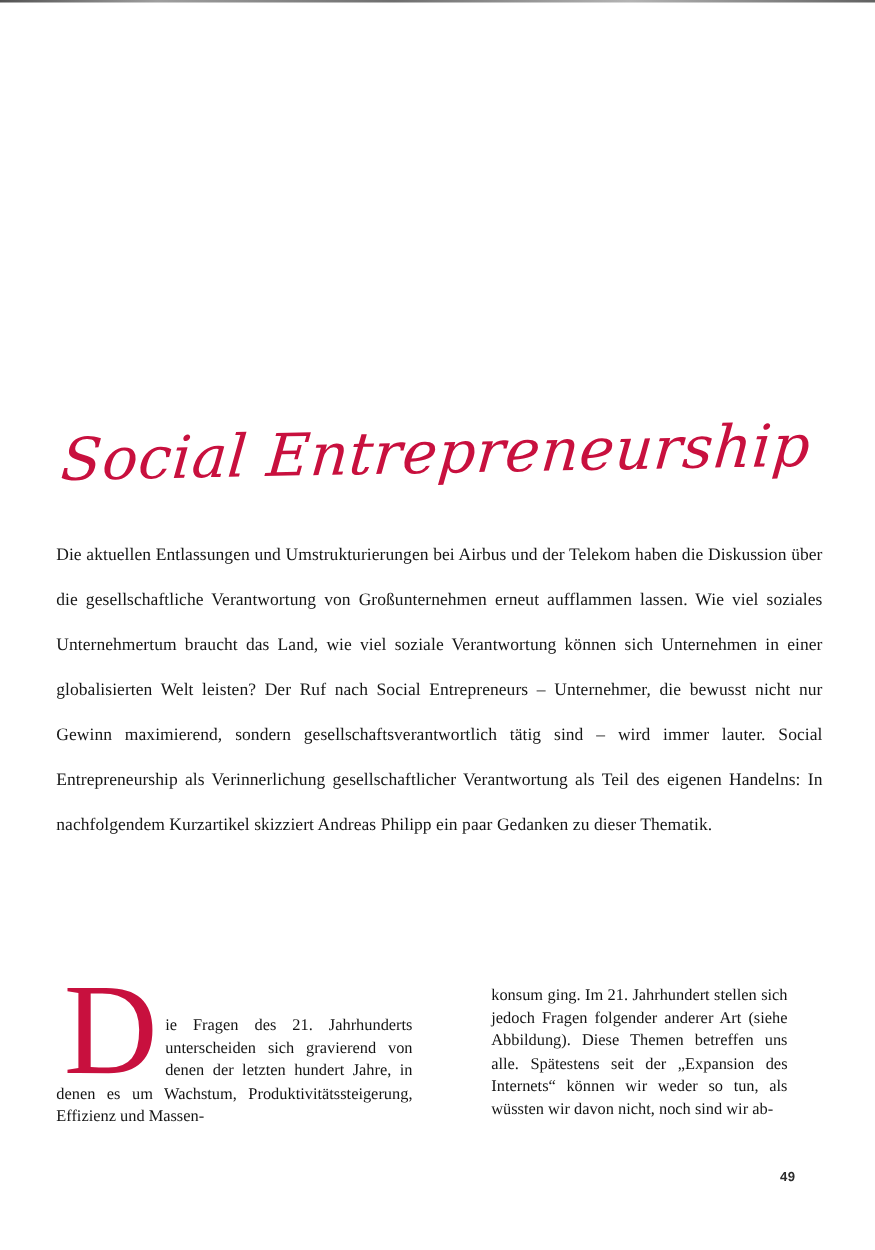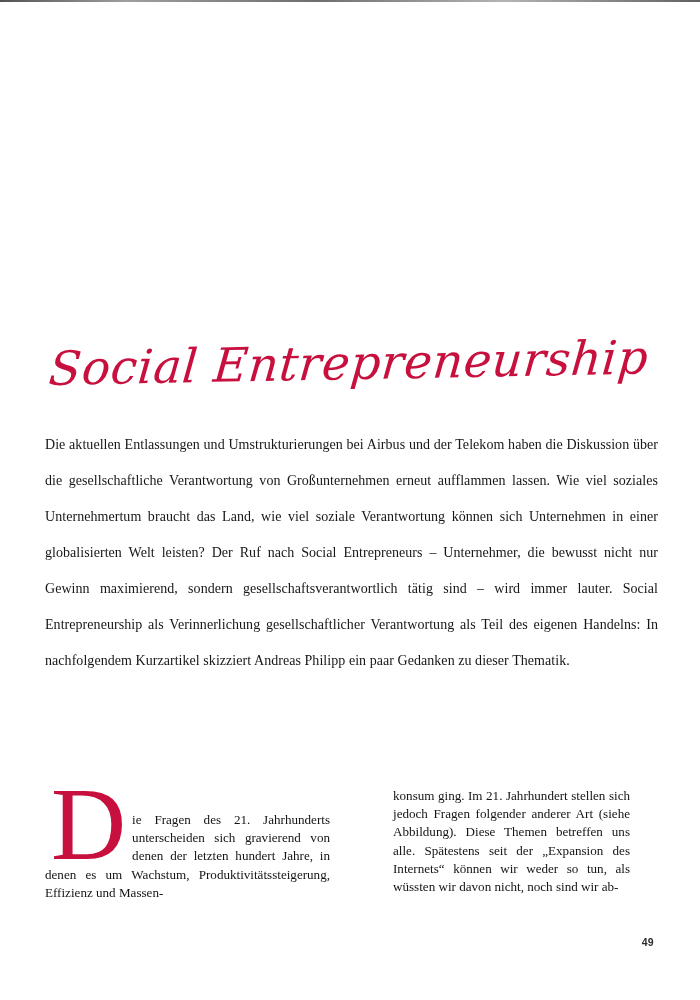--- a/index.html
+++ b/index.html
@@ -114,21 +114,21 @@
     text-align: justify;
     margin-left: 48px;
   }
 
   
   #page-number {
     position: absolute;
     left: 624px;
     top: 936px;
     width: 30px;
-    text-align: right;
+    text-align: left;
     font-family: "Liberation Sans", "DejaVu Sans", sans-serif;
     font-size: 10.5px;
     font-weight: 700;
     color: #2c2c2c;
     letter-spacing: 0.3px;
   }
 </style>
 </head>
 <body>
 

